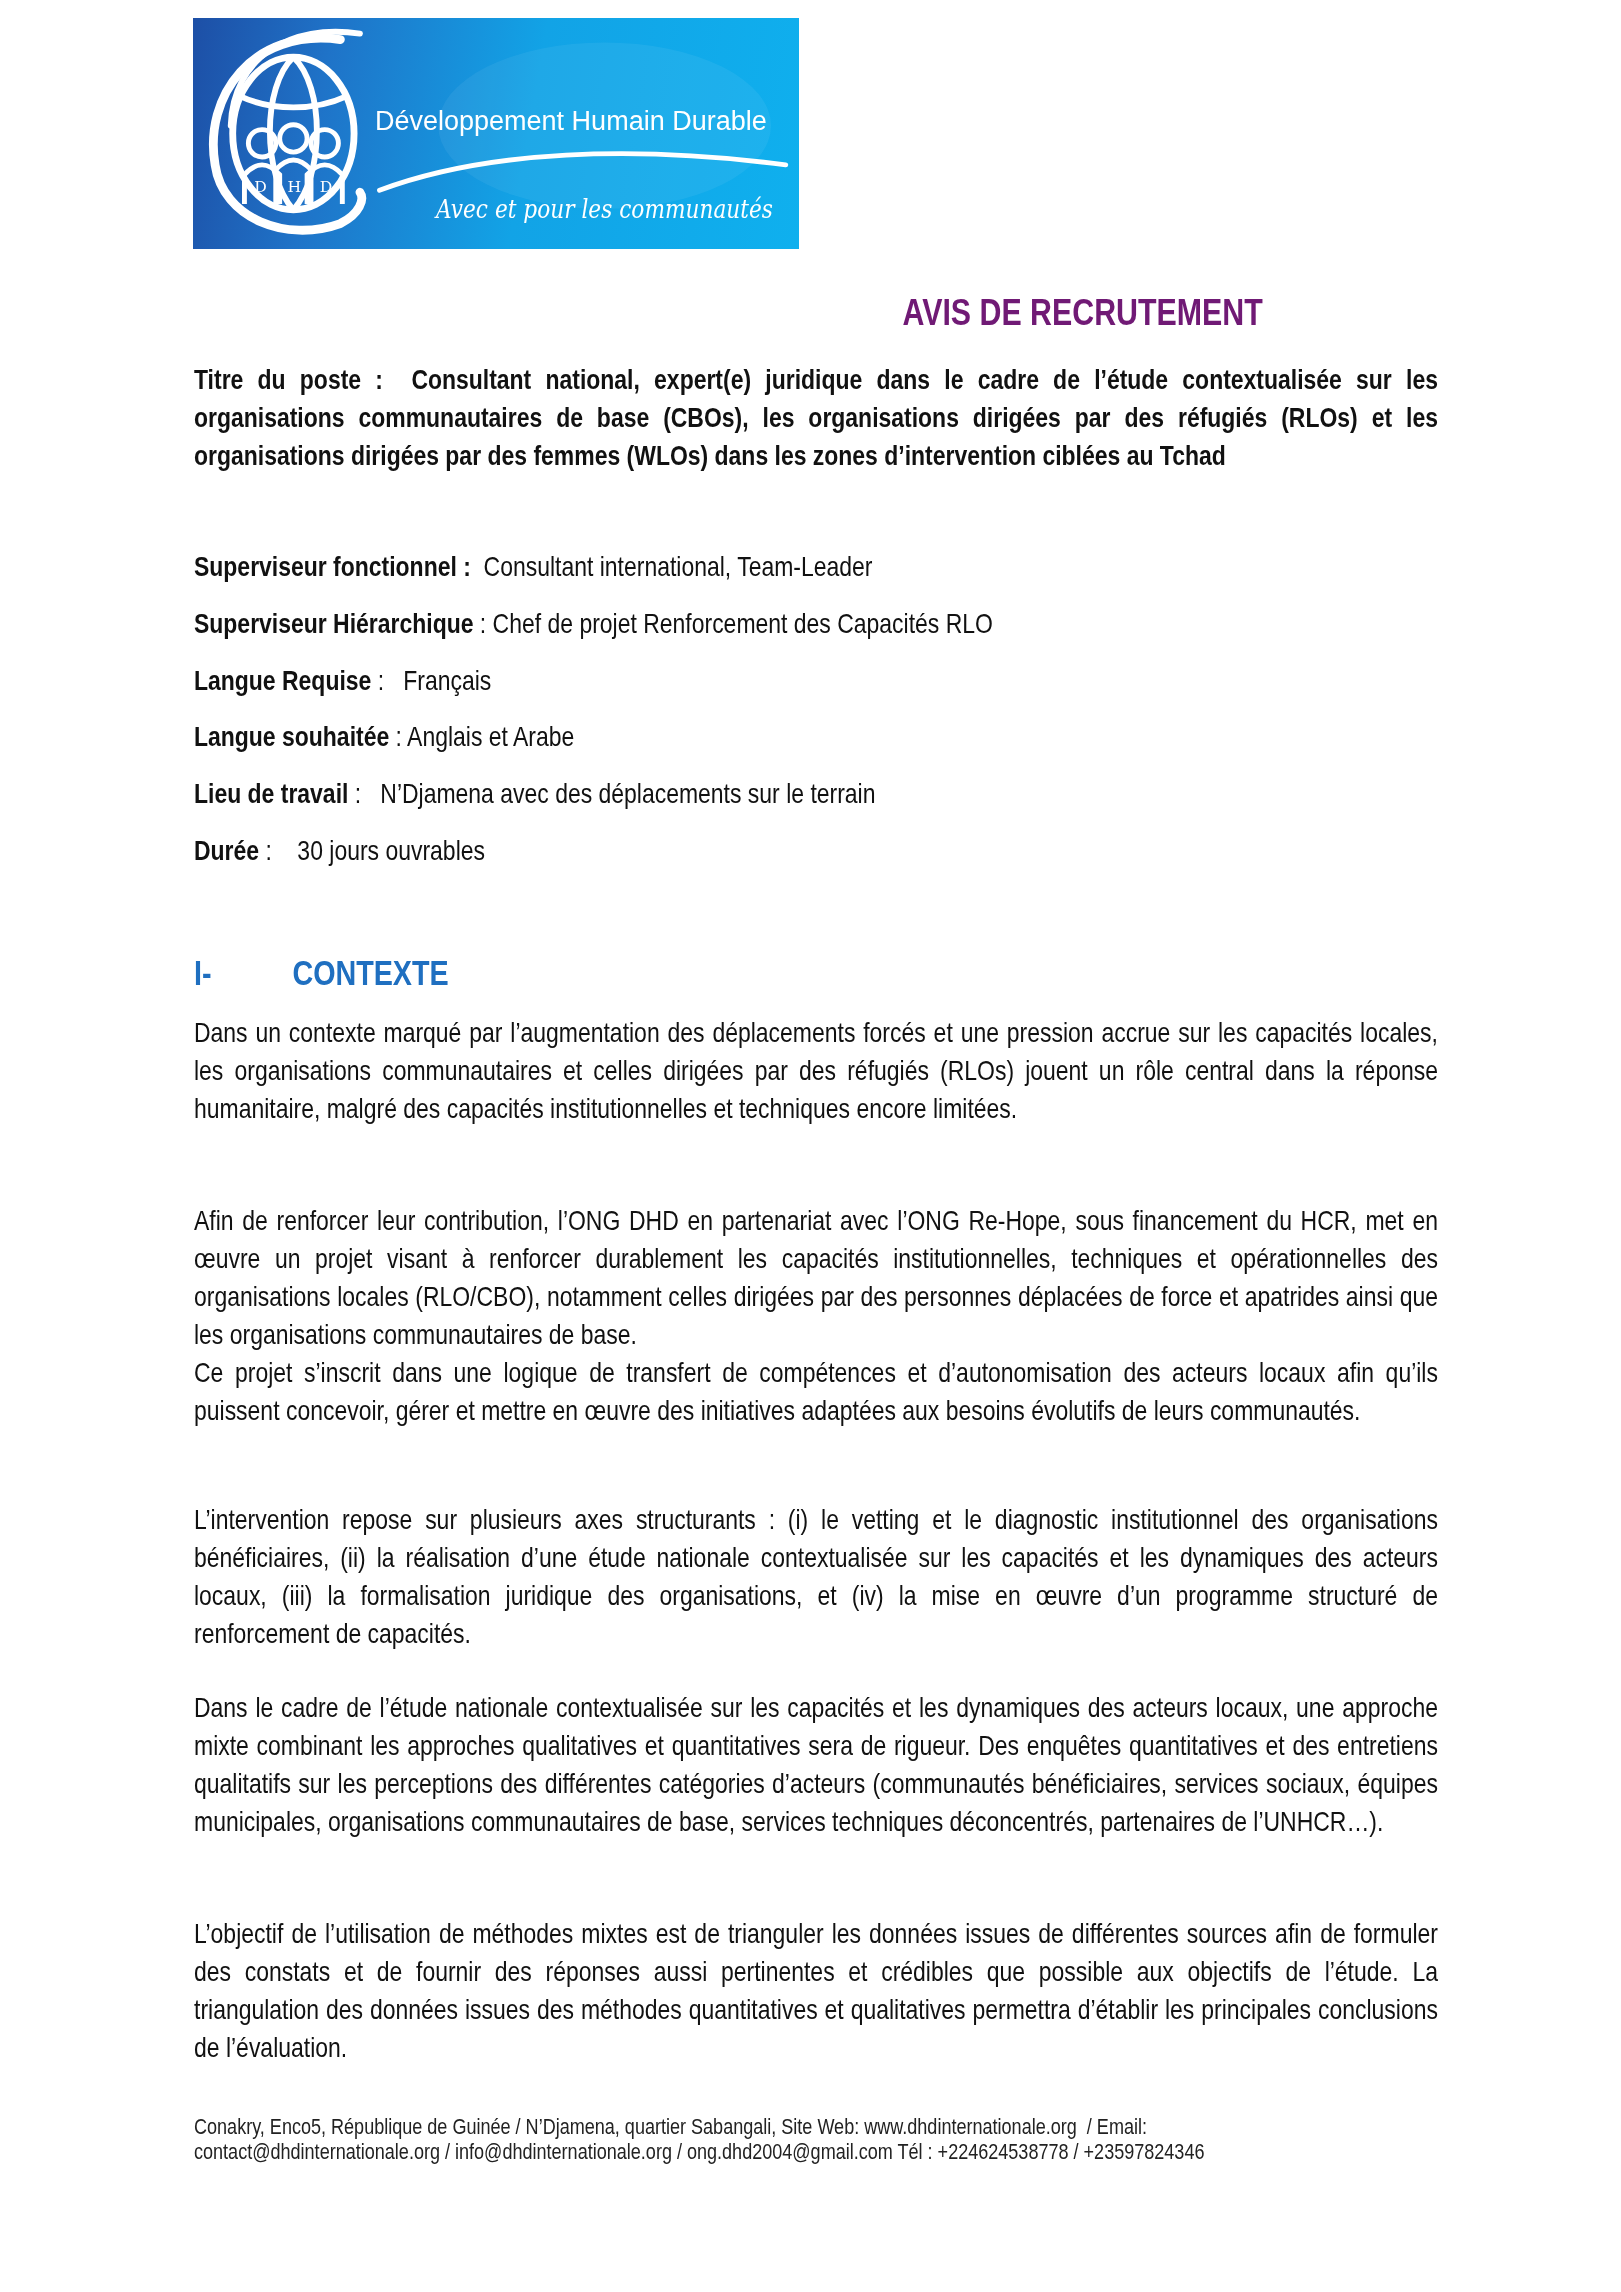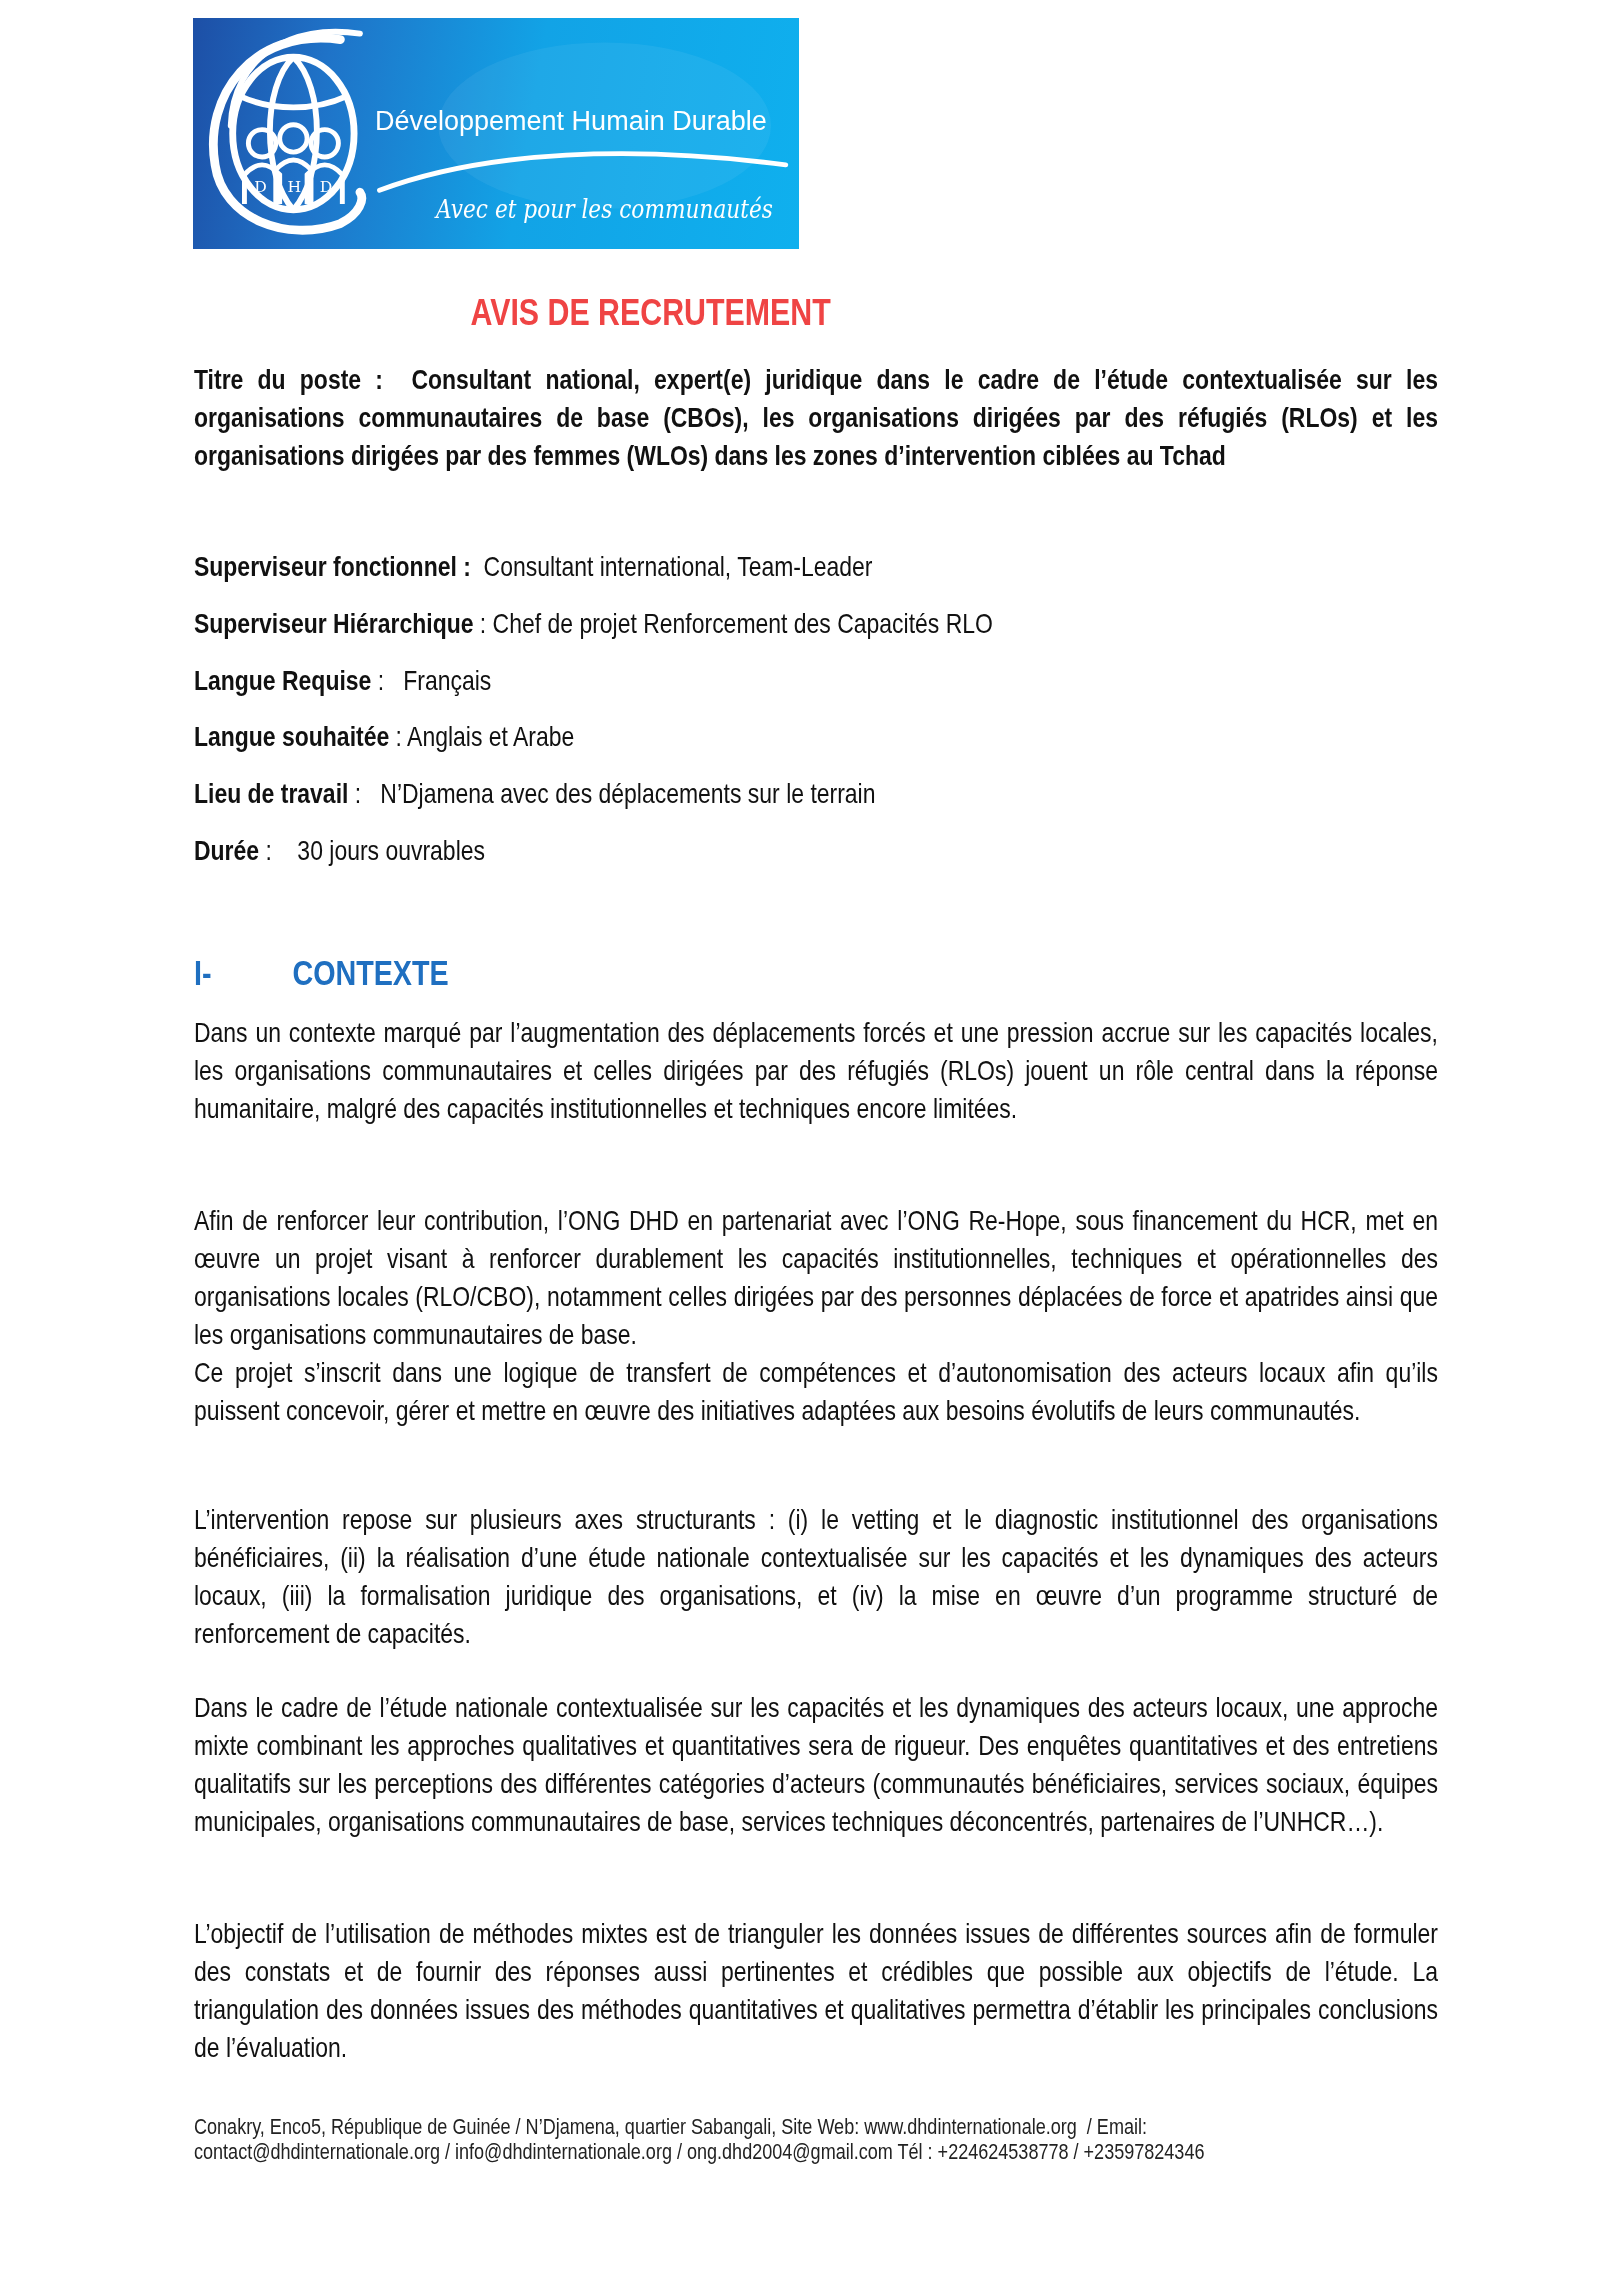--- a/index.html
+++ b/index.html
@@ -7,22 +7,22 @@
          font-family: "Liberation Sans", sans-serif; color: #111; }
   .logo { position: absolute; left: 193px; top: 17.6px; width: 606px; height: 231px;
           background: linear-gradient(100deg, #1d4fa6 0%, #1f73c8 22%, #12a3e6 55%, #0fb0ee 100%);
           overflow: hidden; }
   .logo svg { position: absolute; left: 0; top: 0; }
   .logo .brand { position: absolute; left: 182px; top: 88px; color: #fff;
                  font-family: Liberation Sans, sans-serif; font-size: 27px; white-space: nowrap; }
   .logo .tagline { position: absolute; left: 243px; top: 176px; color: #fff;
                    font-family: "DejaVu Serif", serif; font-style: italic; font-size: 25.5px; white-space: nowrap;
                    transform: scaleX(0.85); transform-origin: left; }
-  .title { position: absolute; left: 0; width: 1302px; top: 292px; text-align: center;
-           color: #ef4444; font-weight: bold; font-size: 37px; }
+  .title { position: absolute; left: 0; width: 1302px; top: 292px; text-align: right;
+           color: #701a75; font-weight: bold; font-size: 37px; }
   .title span { display: inline-block; transform: scaleX(0.82); }
   .block { position: absolute; left: 194px; width: 1517px; transform: scaleX(0.82); transform-origin: left top;
            font-size: 28px; line-height: 38px; text-align: justify; }
   .job-title { top: 361px; font-weight: bold; }
   .field { position: absolute; left: 194px; font-size: 28px; white-space: nowrap;
            transform: scaleX(0.82); transform-origin: left top; }
   .field b { font-weight: bold; }
   .section { position: absolute; left: 194px; top: 953px; color: #1f6fc0; font-weight: bold; font-size: 35px;
              transform: scaleX(0.82); transform-origin: left top; white-space: nowrap; }
   .section .num { display: inline-block; width: 120px; }

